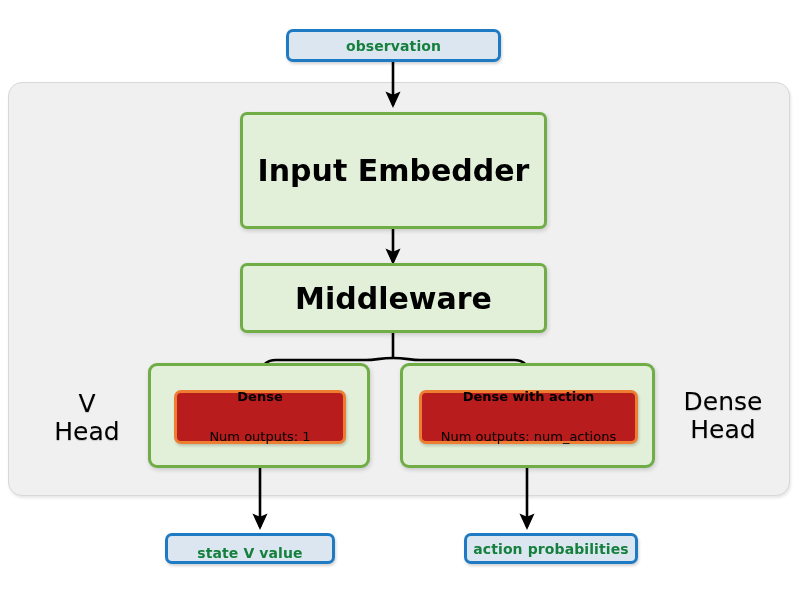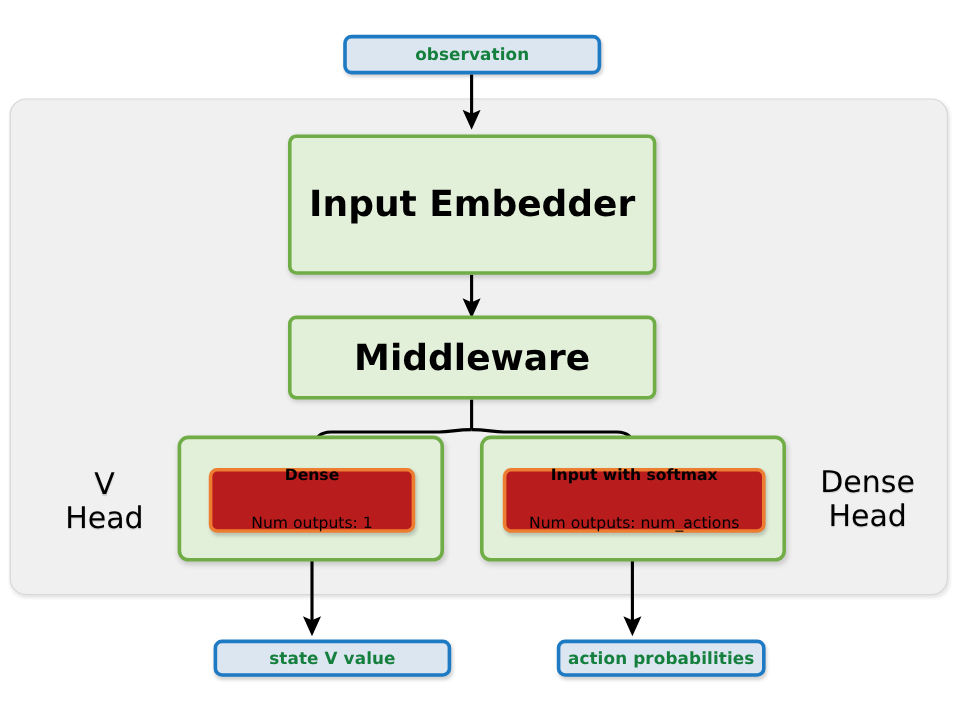--- a/index.html
+++ b/index.html
@@ -160,35 +160,35 @@
   <div class="abs head-group" style="left:148px; top:363px; width:222px; height:105px;"></div>
 
   <div class="abs orange-box" style="left:174px; top:390px; width:172px; height:54px;">
     <div class="orange-title">Dense</div>
     <div class="orange-sub">Num outputs: 1</div>
   </div>
 
   <div class="abs head-group" style="left:400px; top:363px; width:255px; height:105px;"></div>
 
   <div class="abs orange-box" style="left:419px; top:390px; width:219px; height:54px;">
-    <div class="orange-title">Input with softmax</div>
+    <div class="orange-title">Dense with action</div>
     <div class="orange-sub">Num outputs: num_actions</div>
   </div>
 
   <div class="abs head-label" style="left:28px; top:382px; width:118px; height:72px;">
     <div>V</div>
     <div>Head</div>
   </div>
 
   <div class="abs head-label" style="left:660px; top:379px; width:126px; height:74px;">
     <div>Dense</div>
     <div>Head</div>
   </div>
 
-  <div class="abs blue-box" style="left:178px; top:533px; width:198px; height:31px;">
+  <div class="abs blue-box" style="left:165px; top:533px; width:170px; height:31px;align-items:flex-end;">
     <span>state V value</span>
   </div>
 
   <div class="abs blue-box" style="left:464px; top:533px; width:174px; height:31px;">
     <span>action probabilities</span>
   </div>
 
 </div>
 
 </body></html>

